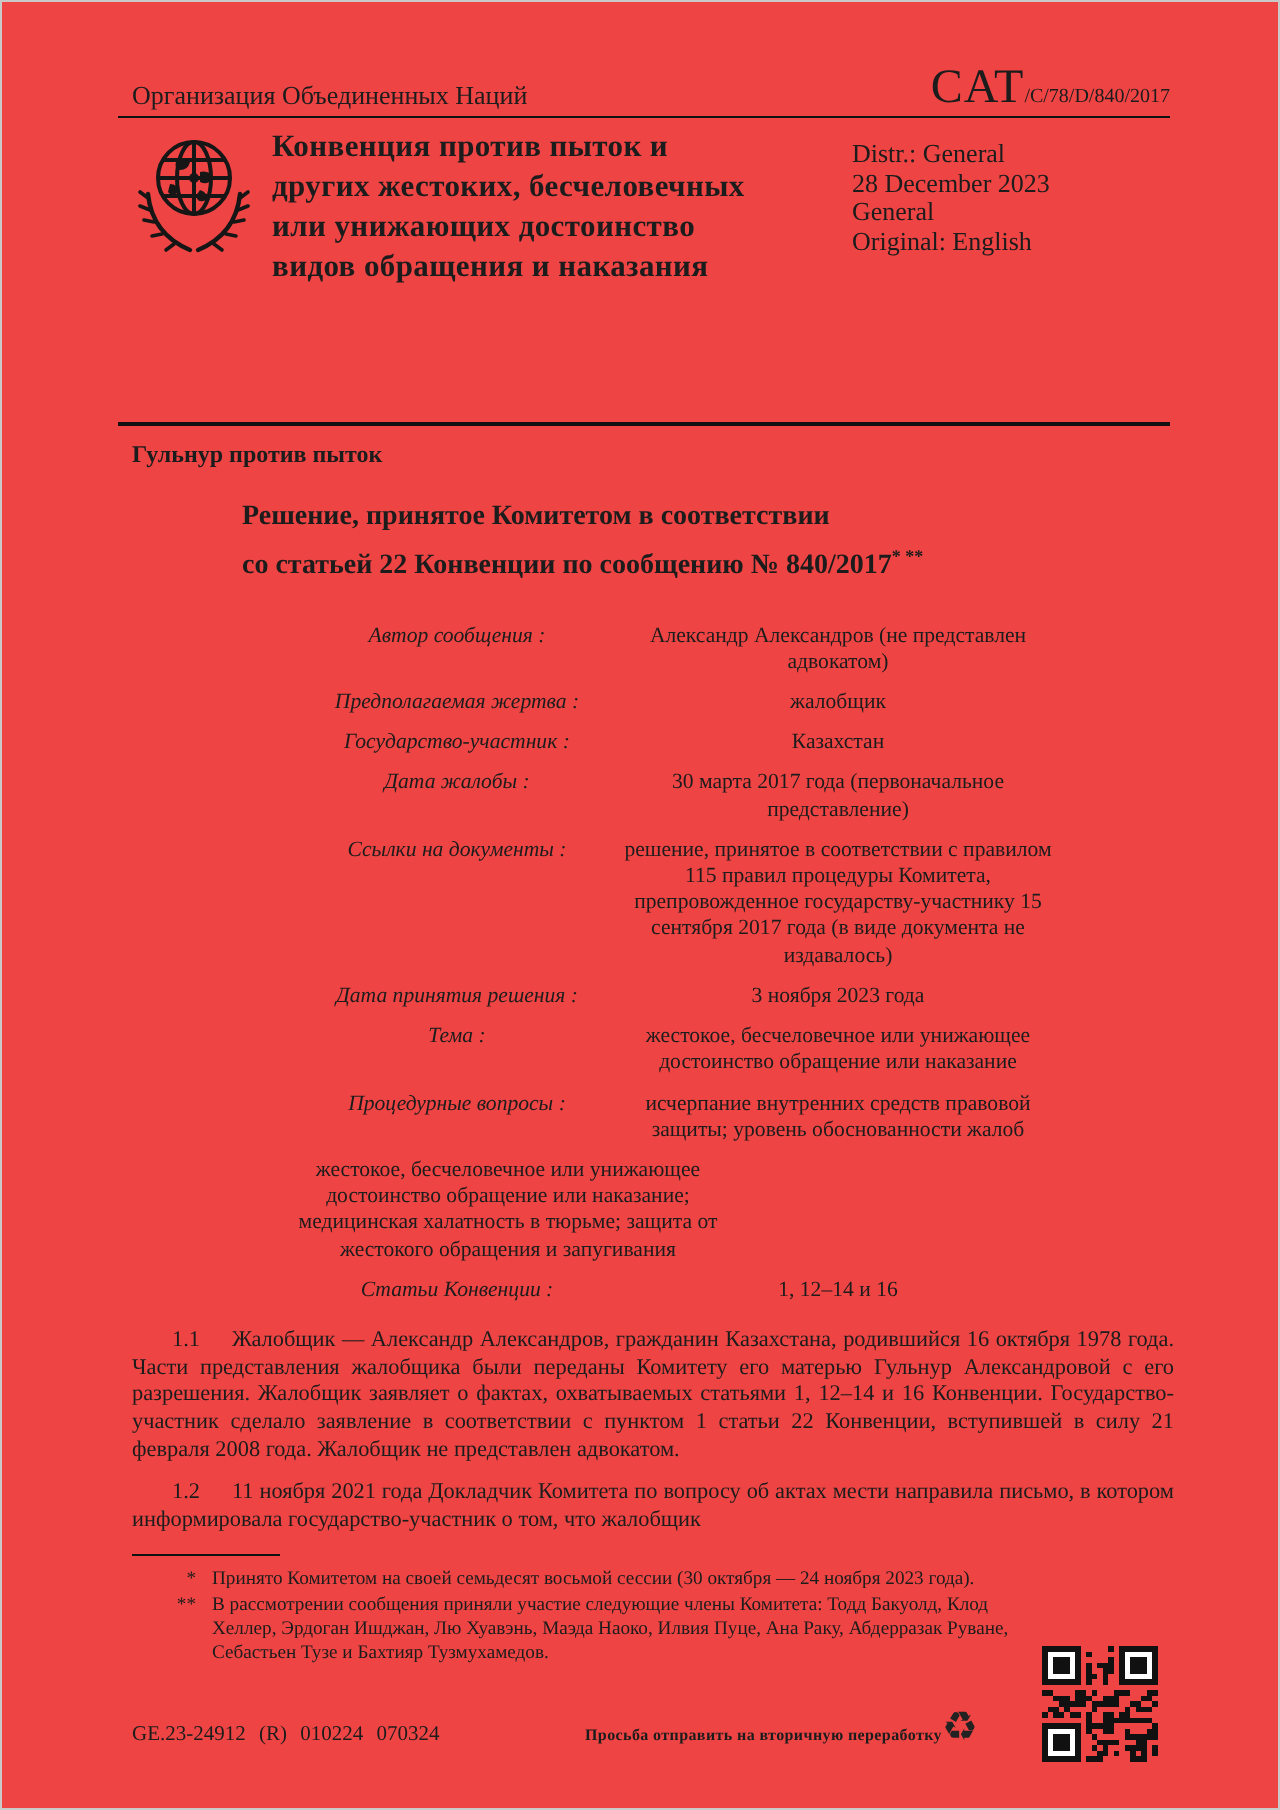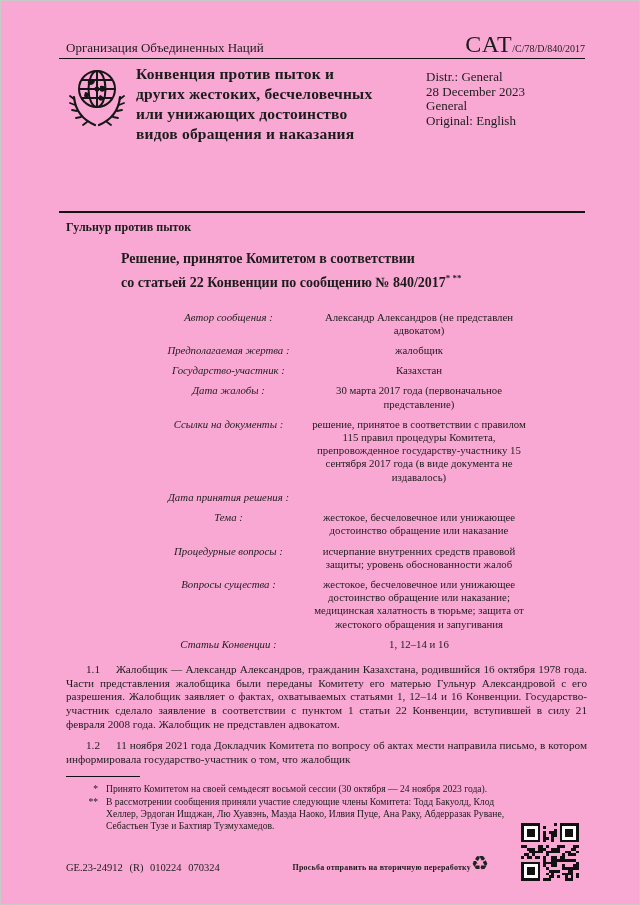--- a/index.html
+++ b/index.html
@@ -1,20 +1,20 @@
 <!DOCTYPE html>
 <html lang="ru"><head>
 <meta charset="utf-8">
 <style>
   html,body { margin:0; padding:0; background:#ffffff; }
   .page {
     position:relative;
     width:640px; height:905px;
     box-sizing:border-box;
-    background:#f9a8d4;
+    background:#ef4444;
     border:1px solid #c9c9c9;
     font-family:"Liberation Serif","DejaVu Serif",serif;
     color:#1c1c1c;
     overflow:hidden;
   }
 
   
   .org-name { position:absolute; left:65px; top:39px; font-size:13px; }
   .doc-symbol { position:absolute; right:54px; top:30px; white-space:nowrap; }
   .doc-symbol .sym-main { font-size:24px; letter-spacing:0.5px;text-align:center; }
@@ -144,31 +144,31 @@
       <div class="field-row">
           <div class="field-label">Дата жалобы :</div>
           <div class="field-value">30 марта 2017 года (первоначальное представление)</div>
         </div>
       <div class="field-row">
           <div class="field-label">Ссылки на документы :</div>
           <div class="field-value">решение, принятое в соответствии с правилом 115 правил процедуры Комитета, препровожденное государству-участнику 15 сентября 2017 года (в виде документа не издавалось)</div>
         </div>
       <div class="field-row">
           <div class="field-label">Дата принятия решения :</div>
+          <div class="field-value">3 ноября 2023 года</div>
         </div>
       <div class="field-row">
           <div class="field-label">Тема :</div>
           <div class="field-value">жестокое, бесчеловечное или унижающее достоинство обращение или наказание</div>
         </div>
       <div class="field-row">
           <div class="field-label">Процедурные вопросы :</div>
           <div class="field-value">исчерпание внутренних средств правовой защиты; уровень обоснованности жалоб</div>
         </div>
       <div class="field-row">
-          <div class="field-label">Вопросы существа :</div>
           <div class="field-value">жестокое, бесчеловечное или унижающее достоинство обращение или наказание; медицинская халатность в тюрьме; защита от жестокого обращения и запугивания</div>
         </div>
       <div class="field-row">
           <div class="field-label">Статьи Конвенции :</div>
           <div class="field-value">1, 12–14 и 16</div>
         </div>
     </div>
 
     <p class="para"><span class="pnum">1.1</span><span>Жалобщик — Александр Александров, гражданин Казахстана, родившийся 16 октября 1978 года. Части представления жалобщика были переданы Комитету его матерью Гульнур Александровой с его разрешения. Жалобщик заявляет о фактах, охватываемых статьями 1, 12–14 и 16 Конвенции. Государство-участник сделало заявление в соответствии с пунктом 1 статьи 22 Конвенции, вступившей в силу 21 февраля 2008 года. Жалобщик не представлен адвокатом.</span></p>
     <p class="para"><span class="pnum">1.2</span><span>11 ноября 2021 года Докладчик Комитета по вопросу об актах мести направила письмо, в котором информировала государство-участник о том, что жалобщик</span></p>

